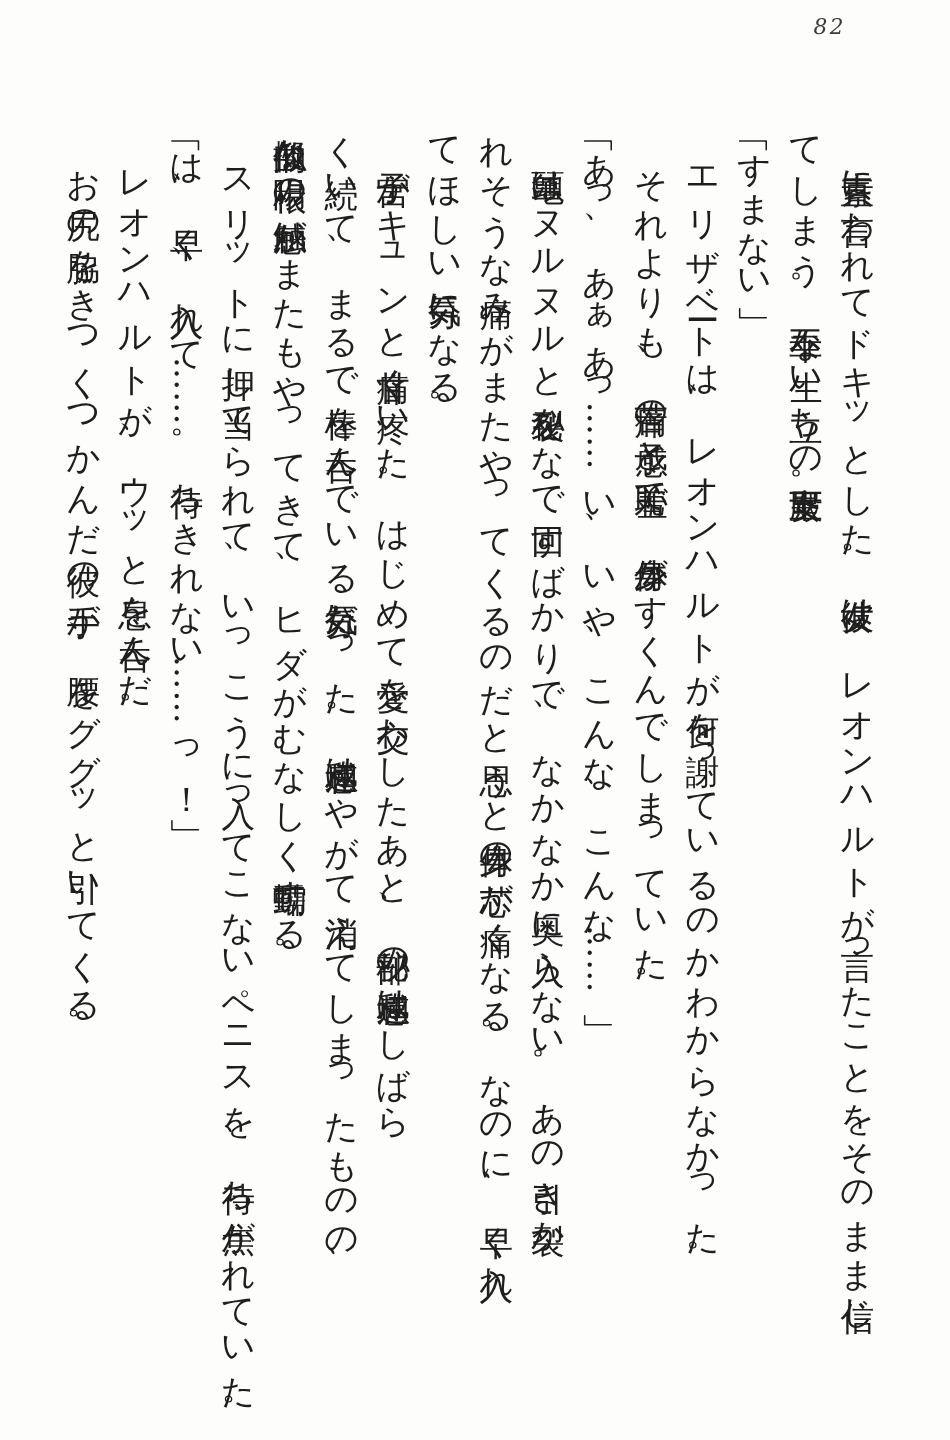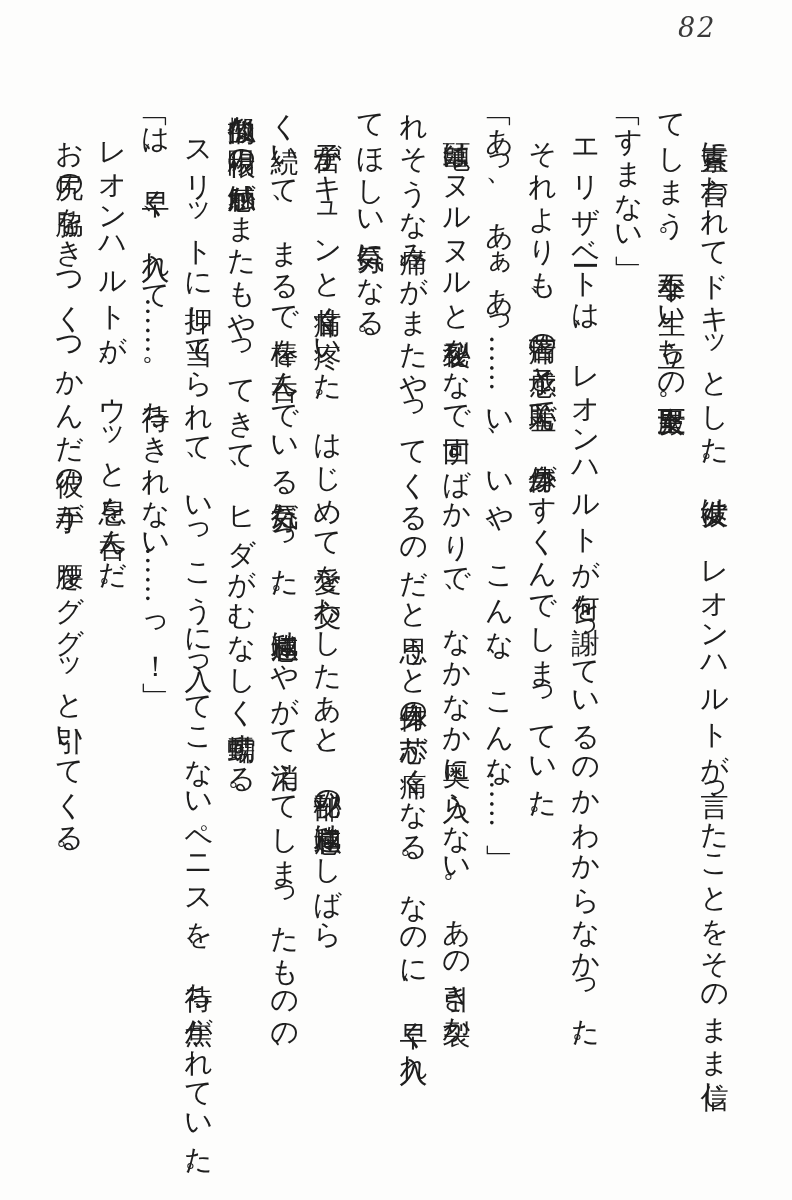--- a/index.html
+++ b/index.html
@@ -11,21 +11,21 @@
     width: 792px;
     height: 1200px;
     background: #fdfdfc;
     overflow: hidden;
     font-family: "DejaVu Serif", "Liberation Serif", serif;
   }
   .page-number {
     position: absolute;
     top: 12px;
     left: 678px;
-    font-size: 27px;
+    font-size: 18px;
     font-style: italic;
     color: #3a3a3a;
     letter-spacing: 2px;
   }
   .text-block {
     position: absolute;
     top: 94px;
     right: 56px;
     width: 690px;
     height: 1115px;

